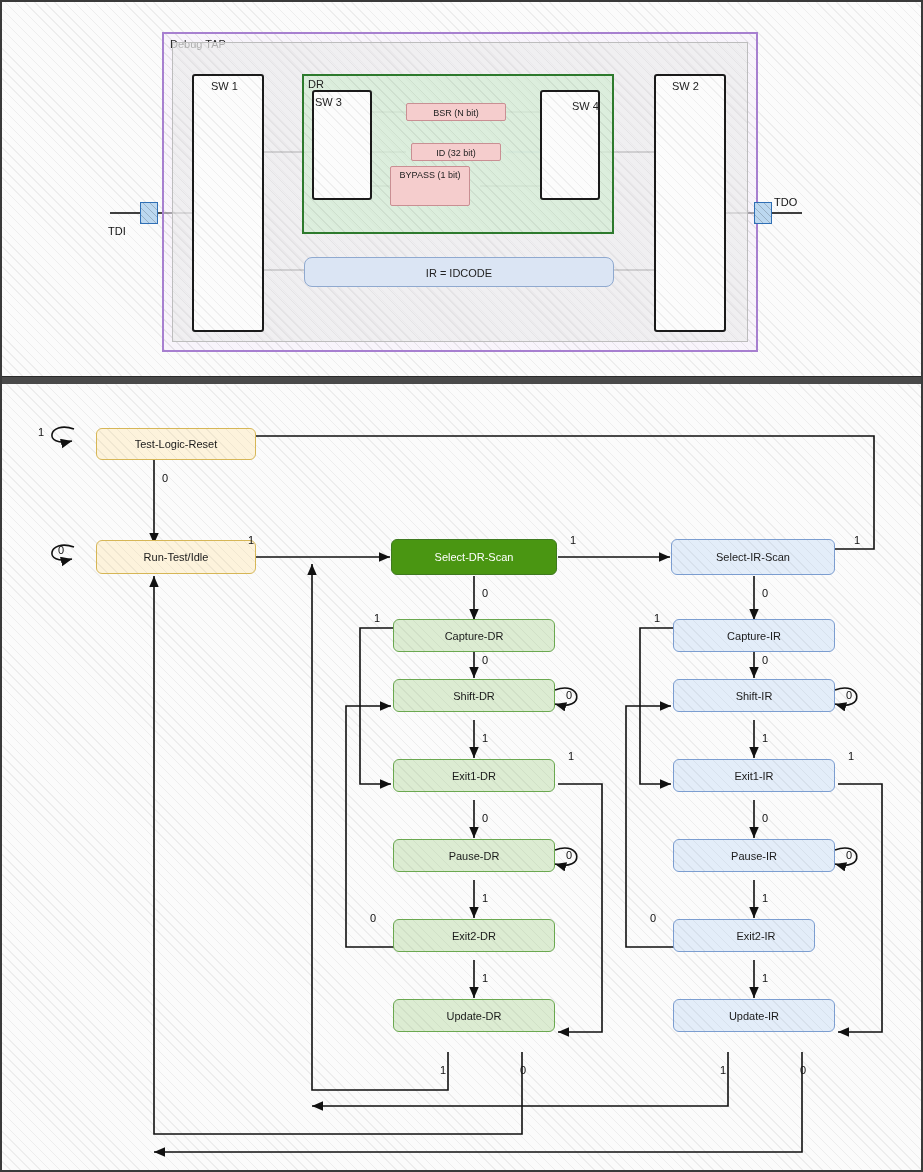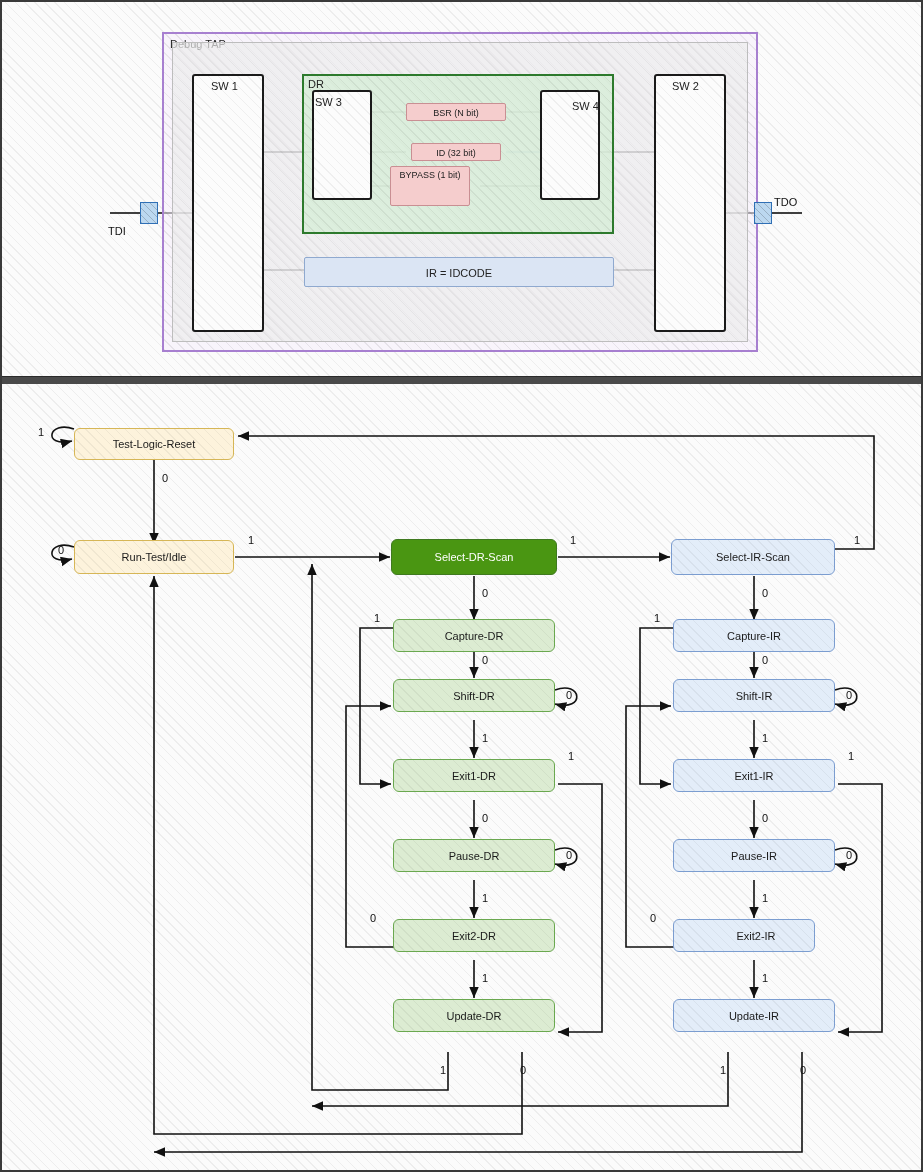--- a/index.html
+++ b/index.html
@@ -137,21 +137,21 @@
     box-sizing: border-box;
   }
   #ir-box {
     position: absolute;
     left: 302px;
     top: 255px;
     width: 310px;
     height: 30px;
     border: 1px solid #8fa9cf;
     background: #dbe5f4;
-    border-radius: 2px;
+    border-radius: 8px;
     font-size: 11px;
     color: #222;
     text-align: center;
     line-height: 30px;
     box-sizing: border-box;
   }
   .port-box {
     position: absolute;
     width: 18px;
     height: 22px;
@@ -187,20 +187,21 @@
       45deg,
       rgba(0,0,0,0.05) 0px,
       rgba(0,0,0,0.05) 1px,
       rgba(0,0,0,0) 1px,
       rgba(0,0,0,0) 7px
     );
   }
   .node.yellow {
     border: 1px solid #d6b656;
     background-color: #fdf3dc;
+    margin-left: 22px;
   }
   .node.green {
     border: 1px solid #6aa84f;
     background-color: #dcecd2;
   }
   .node.green-solid {
     border: 1px solid #3f7a1f;
     background-color: #4a9612;
     color: #ffffff;
     background-image: none;

